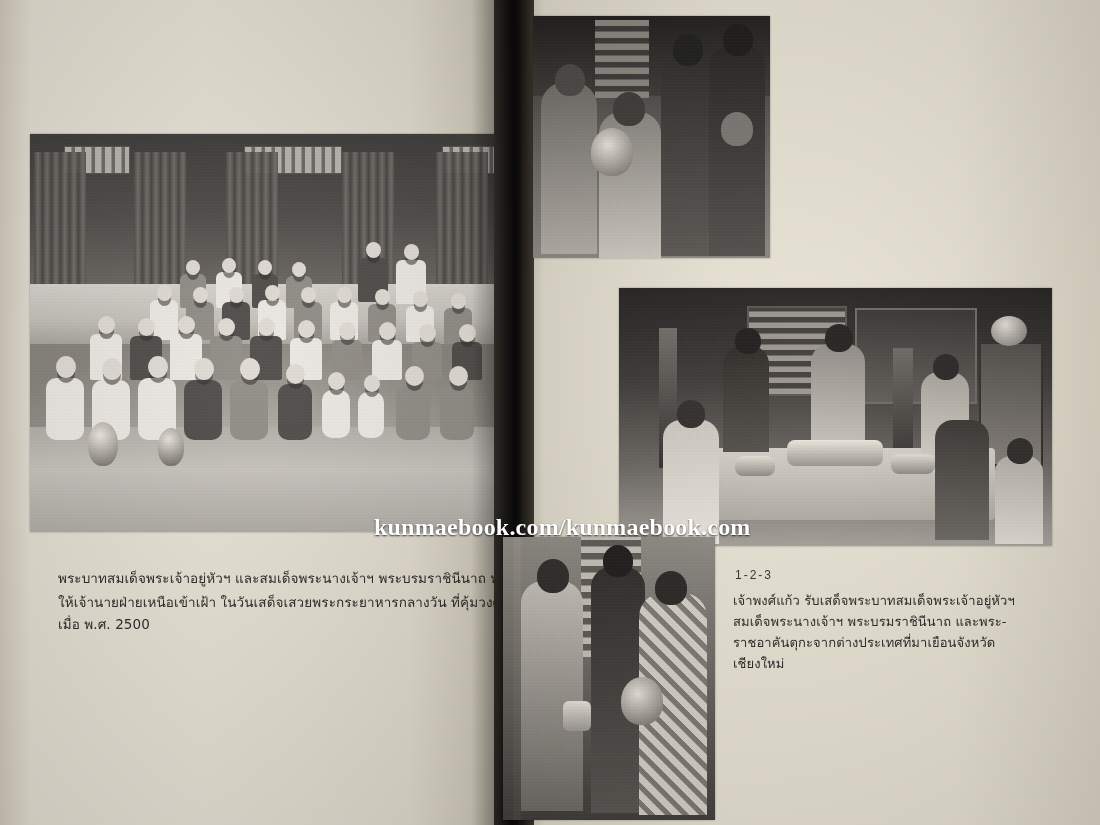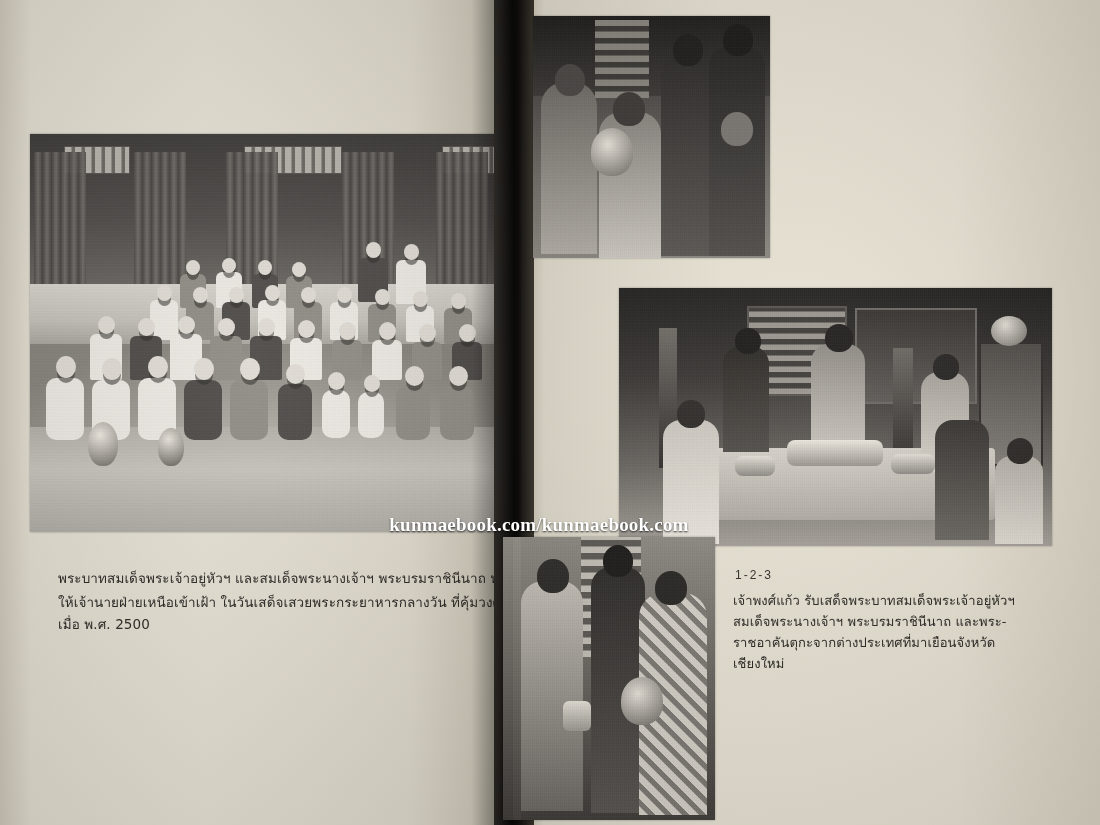--- a/index.html
+++ b/index.html
@@ -215,21 +215,21 @@
   }
 
   
   .watermark {
     position: absolute;
     left: 374px;
     top: 514px;
     width: 330px;
     text-align: center;
     font-family: "Liberation Serif", serif;
-    font-size: 19px;
+    font-size: 24px;
     font-weight: 700;
     color: #ffffff;
     text-shadow: 0 1px 2px rgba(0,0,0,0.75);
     z-index: 20;
     white-space: nowrap;
     letter-spacing: .2px;
   }
 
   
   .page-shade {

